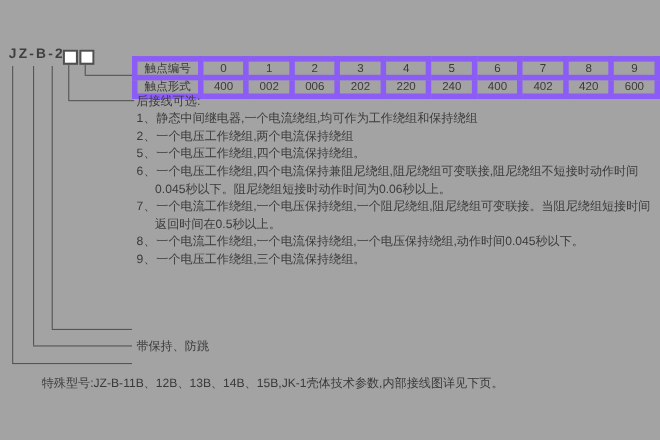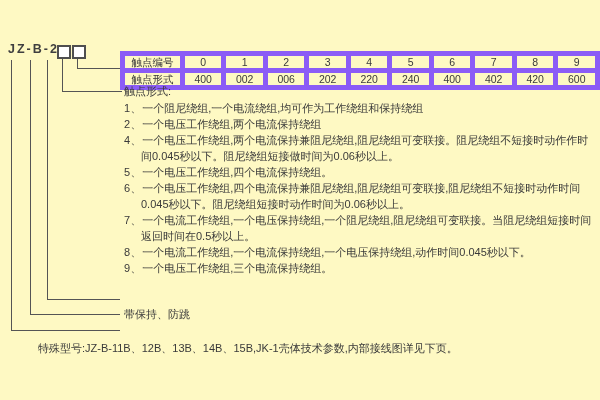--- a/index.html
+++ b/index.html
@@ -1,21 +1,21 @@
 <!DOCTYPE html>
 <html><head>
 <meta charset="utf-8">
 <style>
   html,body { margin:0; padding:0; }
   body {
     width:600px; height:400px; background:#ffffff;
     font-family:"Liberation Sans","DejaVu Sans",sans-serif;
     color:#3a3a3a;
   }
-  .canvas { position:relative; width:600px; height:400px; overflow:hidden; background:#fef9c3; }
+  .canvas { position:relative; width:600px; height:400px; overflow:hidden; background:#a3a3a3; }
 
   
   .model-code {
     position:absolute; left:8px; top:42px;
     font-size:12.5px; font-weight:600; letter-spacing:2px; color:#3f3f3f;
   }
   .code-box {
     position:absolute; top:45px; width:10px; height:10px;
     border:2px solid #4f4f4f; background:#ffffff; box-sizing:content-box;
   }
@@ -100,26 +100,25 @@
       <td class="c">220</td>
       <td class="c">240</td>
       <td class="c">400</td>
       <td class="c">402</td>
       <td class="c">420</td>
       <td class="c">600</td>
     </tr>
   </tbody>
     </table>
 
-  <div class="class-heading">触点形式:</div>
+  <div class="class-heading">后接线可选:</div>
 
   <div class="class-list">
-    <div class="cls-item"><span class="num">1、</span><span>一个阻尼绕组,一个电流绕组,均可作为工作绕组和保持绕组</span></div>
+    <div class="cls-item"><span class="num">1、</span><span>静态中间继电器,一个电流绕组,均可作为工作绕组和保持绕组</span></div>
     <div class="cls-item"><span class="num">2、</span><span>一个电压工作绕组,两个电流保持绕组</span></div>
-    <div class="cls-item"><span class="num">4、</span><span>一个电压工作绕组,两个电流保持兼阻尼绕组,阻尼绕组可变联接。阻尼绕组不短接时动作作时间0.045秒以下。阻尼绕组短接做时间为0.06秒以上。</span></div>
     <div class="cls-item"><span class="num">5、</span><span>一个电压工作绕组,四个电流保持绕组。</span></div>
     <div class="cls-item"><span class="num">6、</span><span>一个电压工作绕组,四个电流保持兼阻尼绕组,阻尼绕组可变联接,阻尼绕组不短接时动作时间0.045秒以下。阻尼绕组短接时动作时间为0.06秒以上。</span></div>
     <div class="cls-item"><span class="num">7、</span><span>一个电流工作绕组,一个电压保持绕组,一个阻尼绕组,阻尼绕组可变联接。当阻尼绕组短接时间返回时间在0.5秒以上。</span></div>
     <div class="cls-item"><span class="num">8、</span><span>一个电流工作绕组,一个电流保持绕组,一个电压保持绕组,动作时间0.045秒以下。</span></div>
     <div class="cls-item"><span class="num">9、</span><span>一个电压工作绕组,三个电流保持绕组。</span></div>
   </div>
 
   <div class="callout co-hold">带保持、防跳</div>
 
   <div class="footer-note">特殊型号:JZ-B-11B、12B、13B、14B、15B,JK-1壳体技术参数,内部接线图详见下页。</div>

